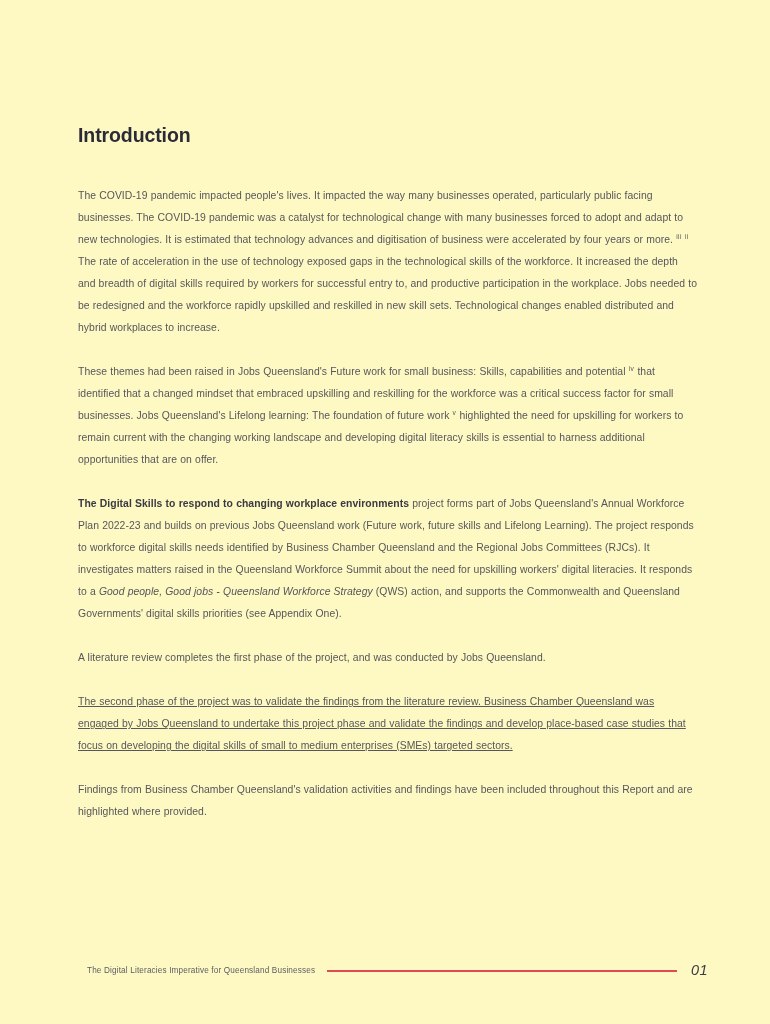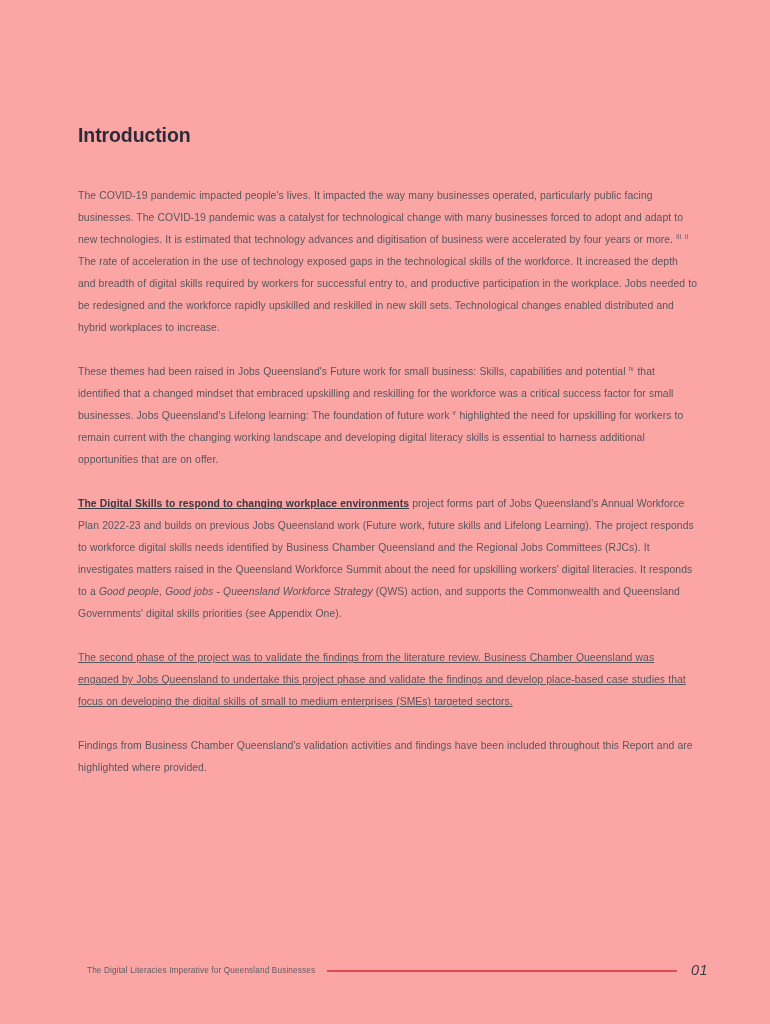--- a/index.html
+++ b/index.html
@@ -51,21 +51,20 @@
   }
 
   .para:last-of-type {
     margin-bottom: 0;
   }
 
   .para b,
   .para strong {
     font-weight: bold;
     color: #3a3a42;
-    text-decoration: underline;
   }
 
   .para i,
   .para em {
     margin-top: 35px;
   }
 
   .fn {
     font-size: 6.6px;
     vertical-align: super;
@@ -105,29 +104,30 @@
     font-size: 14.5px;
     color: #3c3c46;
     letter-spacing: 0.4px;
     white-space: nowrap;
     font-style: italic;
   }
 </style>
 </head>
 <body>
 
-<div class="page" style="background: #fca5a5;">
+<div class="page" style="background: #fef9c3;">
 
   <div class="content">
     <h1 class="page-title" style="color: rgb(43, 43, 56);">Introduction</h1>
 
     <div>
       <p class="para" style="color: rgb(86, 86, 92);">The COVID-19 pandemic impacted people's lives. It impacted the way many businesses operated, particularly public facing businesses. The COVID-19 pandemic was a catalyst for technological change with many businesses forced to adopt and adapt to new technologies. It is estimated that technology advances and digitisation of business were accelerated by four years or more. <span class="fn">iii</span> <span class="fn">ii</span> The rate of acceleration in the use of technology exposed gaps in the technological skills of the workforce. It increased the depth and breadth of digital skills required by workers for successful entry to, and productive participation in the workplace. Jobs needed to be redesigned and the workforce rapidly upskilled and reskilled in new skill sets. Technological changes enabled distributed and hybrid workplaces to increase.</p>
       <p class="para" style="color: rgb(86, 86, 92);">These themes had been raised in Jobs Queensland's Future work for small business: Skills, capabilities and potential <span class="fn">iv</span> that identified that a changed mindset that embraced upskilling and reskilling for the workforce was a critical success factor for small businesses. Jobs Queensland's Lifelong learning: The foundation of future work <span class="fn">v</span> highlighted the need for upskilling for workers to remain current with the changing working landscape and developing digital literacy skills is essential to harness additional opportunities that are on offer.</p>
       <p class="para" style="color: rgb(86, 86, 92);"><b>The Digital Skills to respond to changing workplace environments</b> project forms part of Jobs Queensland's Annual Workforce Plan 2022-23 and builds on previous Jobs Queensland work (Future work, future skills and Lifelong Learning). The project responds to workforce digital skills needs identified by Business Chamber Queensland and the Regional Jobs Committees (RJCs). It investigates matters raised in the Queensland Workforce Summit about the need for upskilling workers' digital literacies. It responds to a <i>Good people, Good jobs - Queensland Workforce Strategy</i> (QWS) action, and supports the Commonwealth and Queensland Governments' digital skills priorities (see Appendix One).</p>
+      <p class="para" style="color: rgb(86, 86, 92);">A literature review completes the first phase of the project, and was conducted by Jobs Queensland.</p>
       <p class="para" style="color: rgb(86, 86, 92); text-decoration: underline;">The second phase of the project was to validate the findings from the literature review. Business Chamber Queensland was engaged by Jobs Queensland to undertake this project phase and validate the findings and develop place-based case studies that focus on developing the digital skills of small to medium enterprises (SMEs) targeted sectors.</p>
       <p class="para" style="color: rgb(86, 86, 92);">Findings from Business Chamber Queensland's validation activities and findings have been included throughout this Report and are highlighted where provided.</p>
     </div>
   </div>
 
   <div class="footer">
     <span class="footer-text" style="color: rgb(93, 93, 99);">The Digital Literacies Imperative for Queensland Businesses</span>
     <span class="footer-rule" style="background: rgb(224, 74, 82);"></span>
     <span class="footer-page" style="color: rgb(60, 60, 70);">01</span>
   </div>

